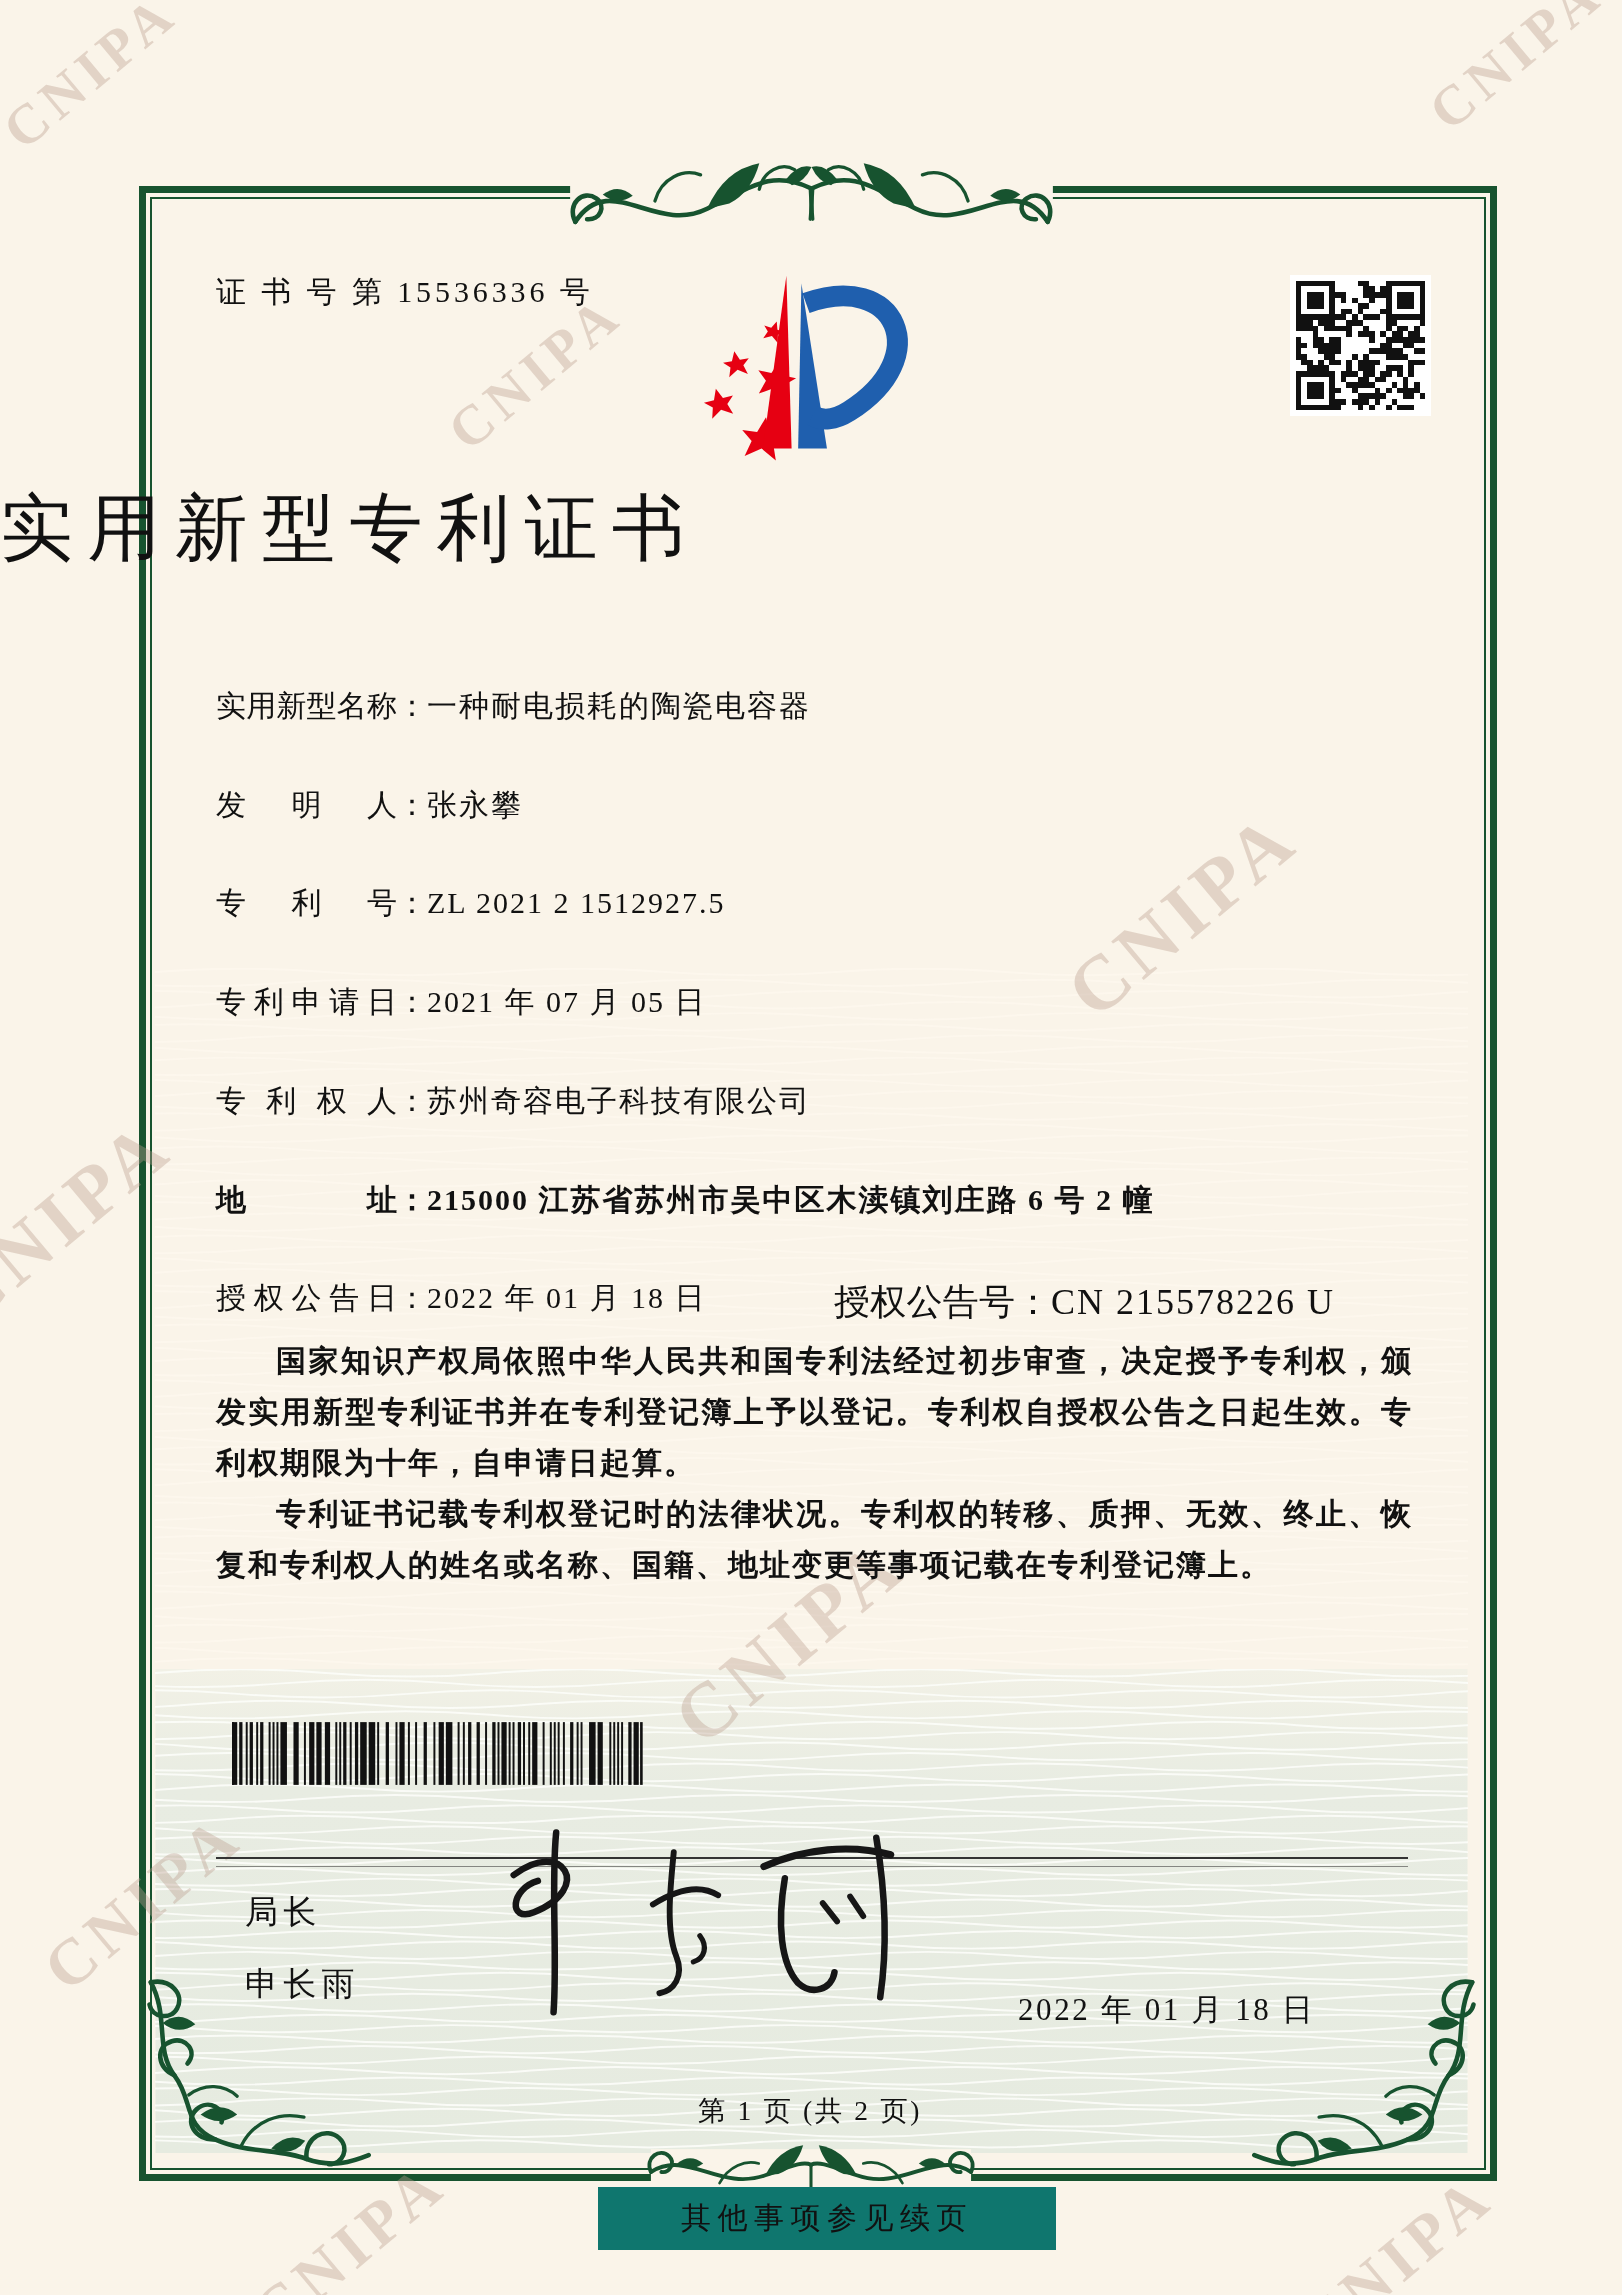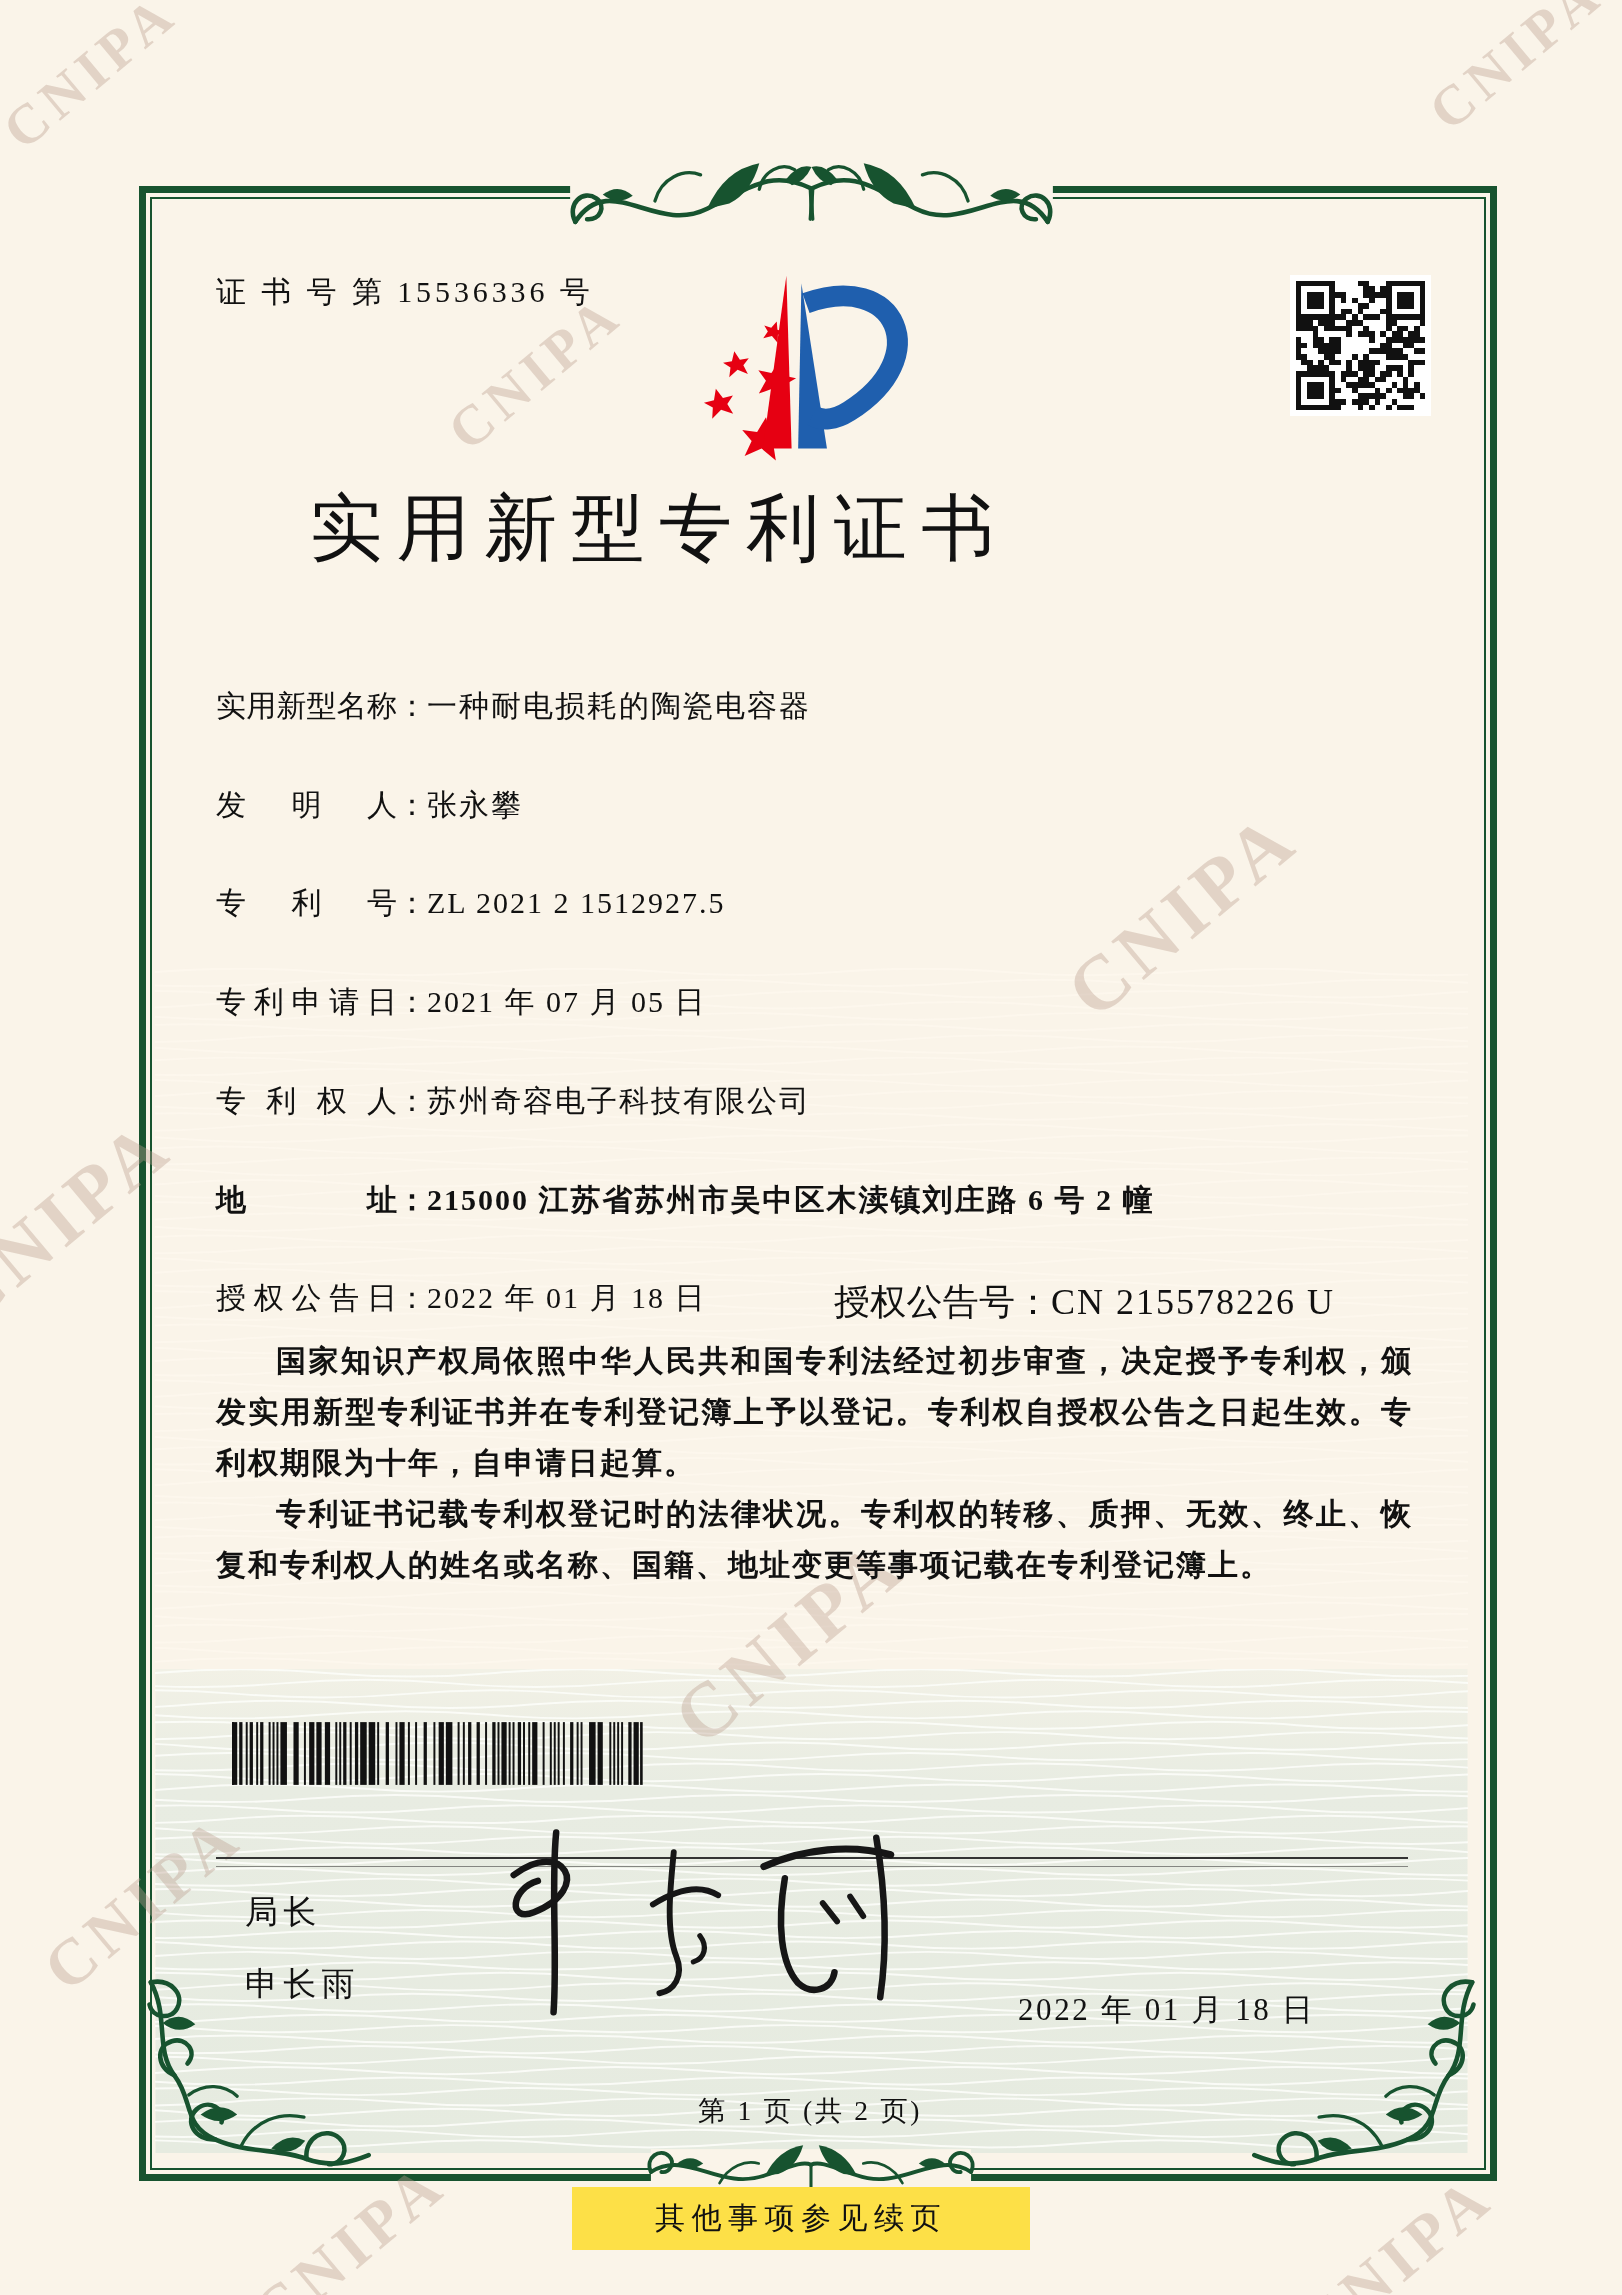--- a/index.html
+++ b/index.html
@@ -8,37 +8,37 @@
   .abs{position:absolute;}
   
   .wm{position:absolute;z-index:2;color:rgba(186,158,143,.38);font-weight:bold;
       letter-spacing:6.5px;transform:rotate(-40deg);white-space:nowrap;pointer-events:none;}
   
   .frame{position:absolute;left:139px;top:186px;width:1344px;height:1981px;
          border:7.9px solid #17532f;z-index:1;}
   .frame-inner{position:absolute;inset:3.9px;border:2.6px solid #17532f;}
   
   .certno{left:216px;top:272px;font-size:30px;letter-spacing:3.9px;z-index:3;}
-  .title{left:0;top:480px;width:1318px;text-align:center;font-size:73px;font-weight:500;
+  .title{left:0;top:480px;width:1318px;font-size:73px;font-weight:500;
          letter-spacing:14.4px;z-index:3;}
   .frow{position:absolute;left:216px;white-space:nowrap;font-size:30px;z-index:3;}
   .f-label{display:inline-block;width:181px;text-align:justify;text-align-last:justify;}
   .f-colon{display:inline-block;}
   .f-value{letter-spacing:2px;}
   .fcol2{position:absolute;left:834px;top:1278px;white-space:nowrap;font-size:36px;z-index:3;}
   .paras{position:absolute;left:216px;top:1335px;width:1197px;font-size:30px;line-height:51px;
          text-align:justify;letter-spacing:2px;z-index:3;font-weight:bold;}
   .paras p{margin:0;text-indent:2em;}
   .rule1{left:216px;top:1857px;width:1192px;height:2px;background:#333;z-index:3;}
   .rule2{left:216px;top:1866px;width:1192px;height:1.3px;background:#333;opacity:.55;z-index:3;}
   .signer-title{left:245px;top:1890px;font-size:33px;letter-spacing:5.2px;z-index:3;}
   .signer-name{left:245px;top:1962px;font-size:33px;letter-spacing:5.2px;z-index:3;}
   .issue-date{left:1018px;top:1989px;font-size:31px;letter-spacing:2.6px;z-index:3;}
   .pageinfo{left:0;top:2093px;width:1620px;text-align:center;font-size:27.5px;letter-spacing:2.6px;z-index:3;}
-  .footband{left:572px;top:2187px;width:458px;height:63px;background:#fde047;z-index:3;
+  .footband{left:598px;top:2187px;width:458px;height:63px;background:#0f766e;z-index:3;
             display:flex;align-items:center;justify-content:center;}
   .footband span{font-size:30px;letter-spacing:6.5px;}
   svg{display:block;}
 </style>
 </head>
 <body>
 
 <div class="frame">
   <div class="frame-inner"></div>
 </div>

